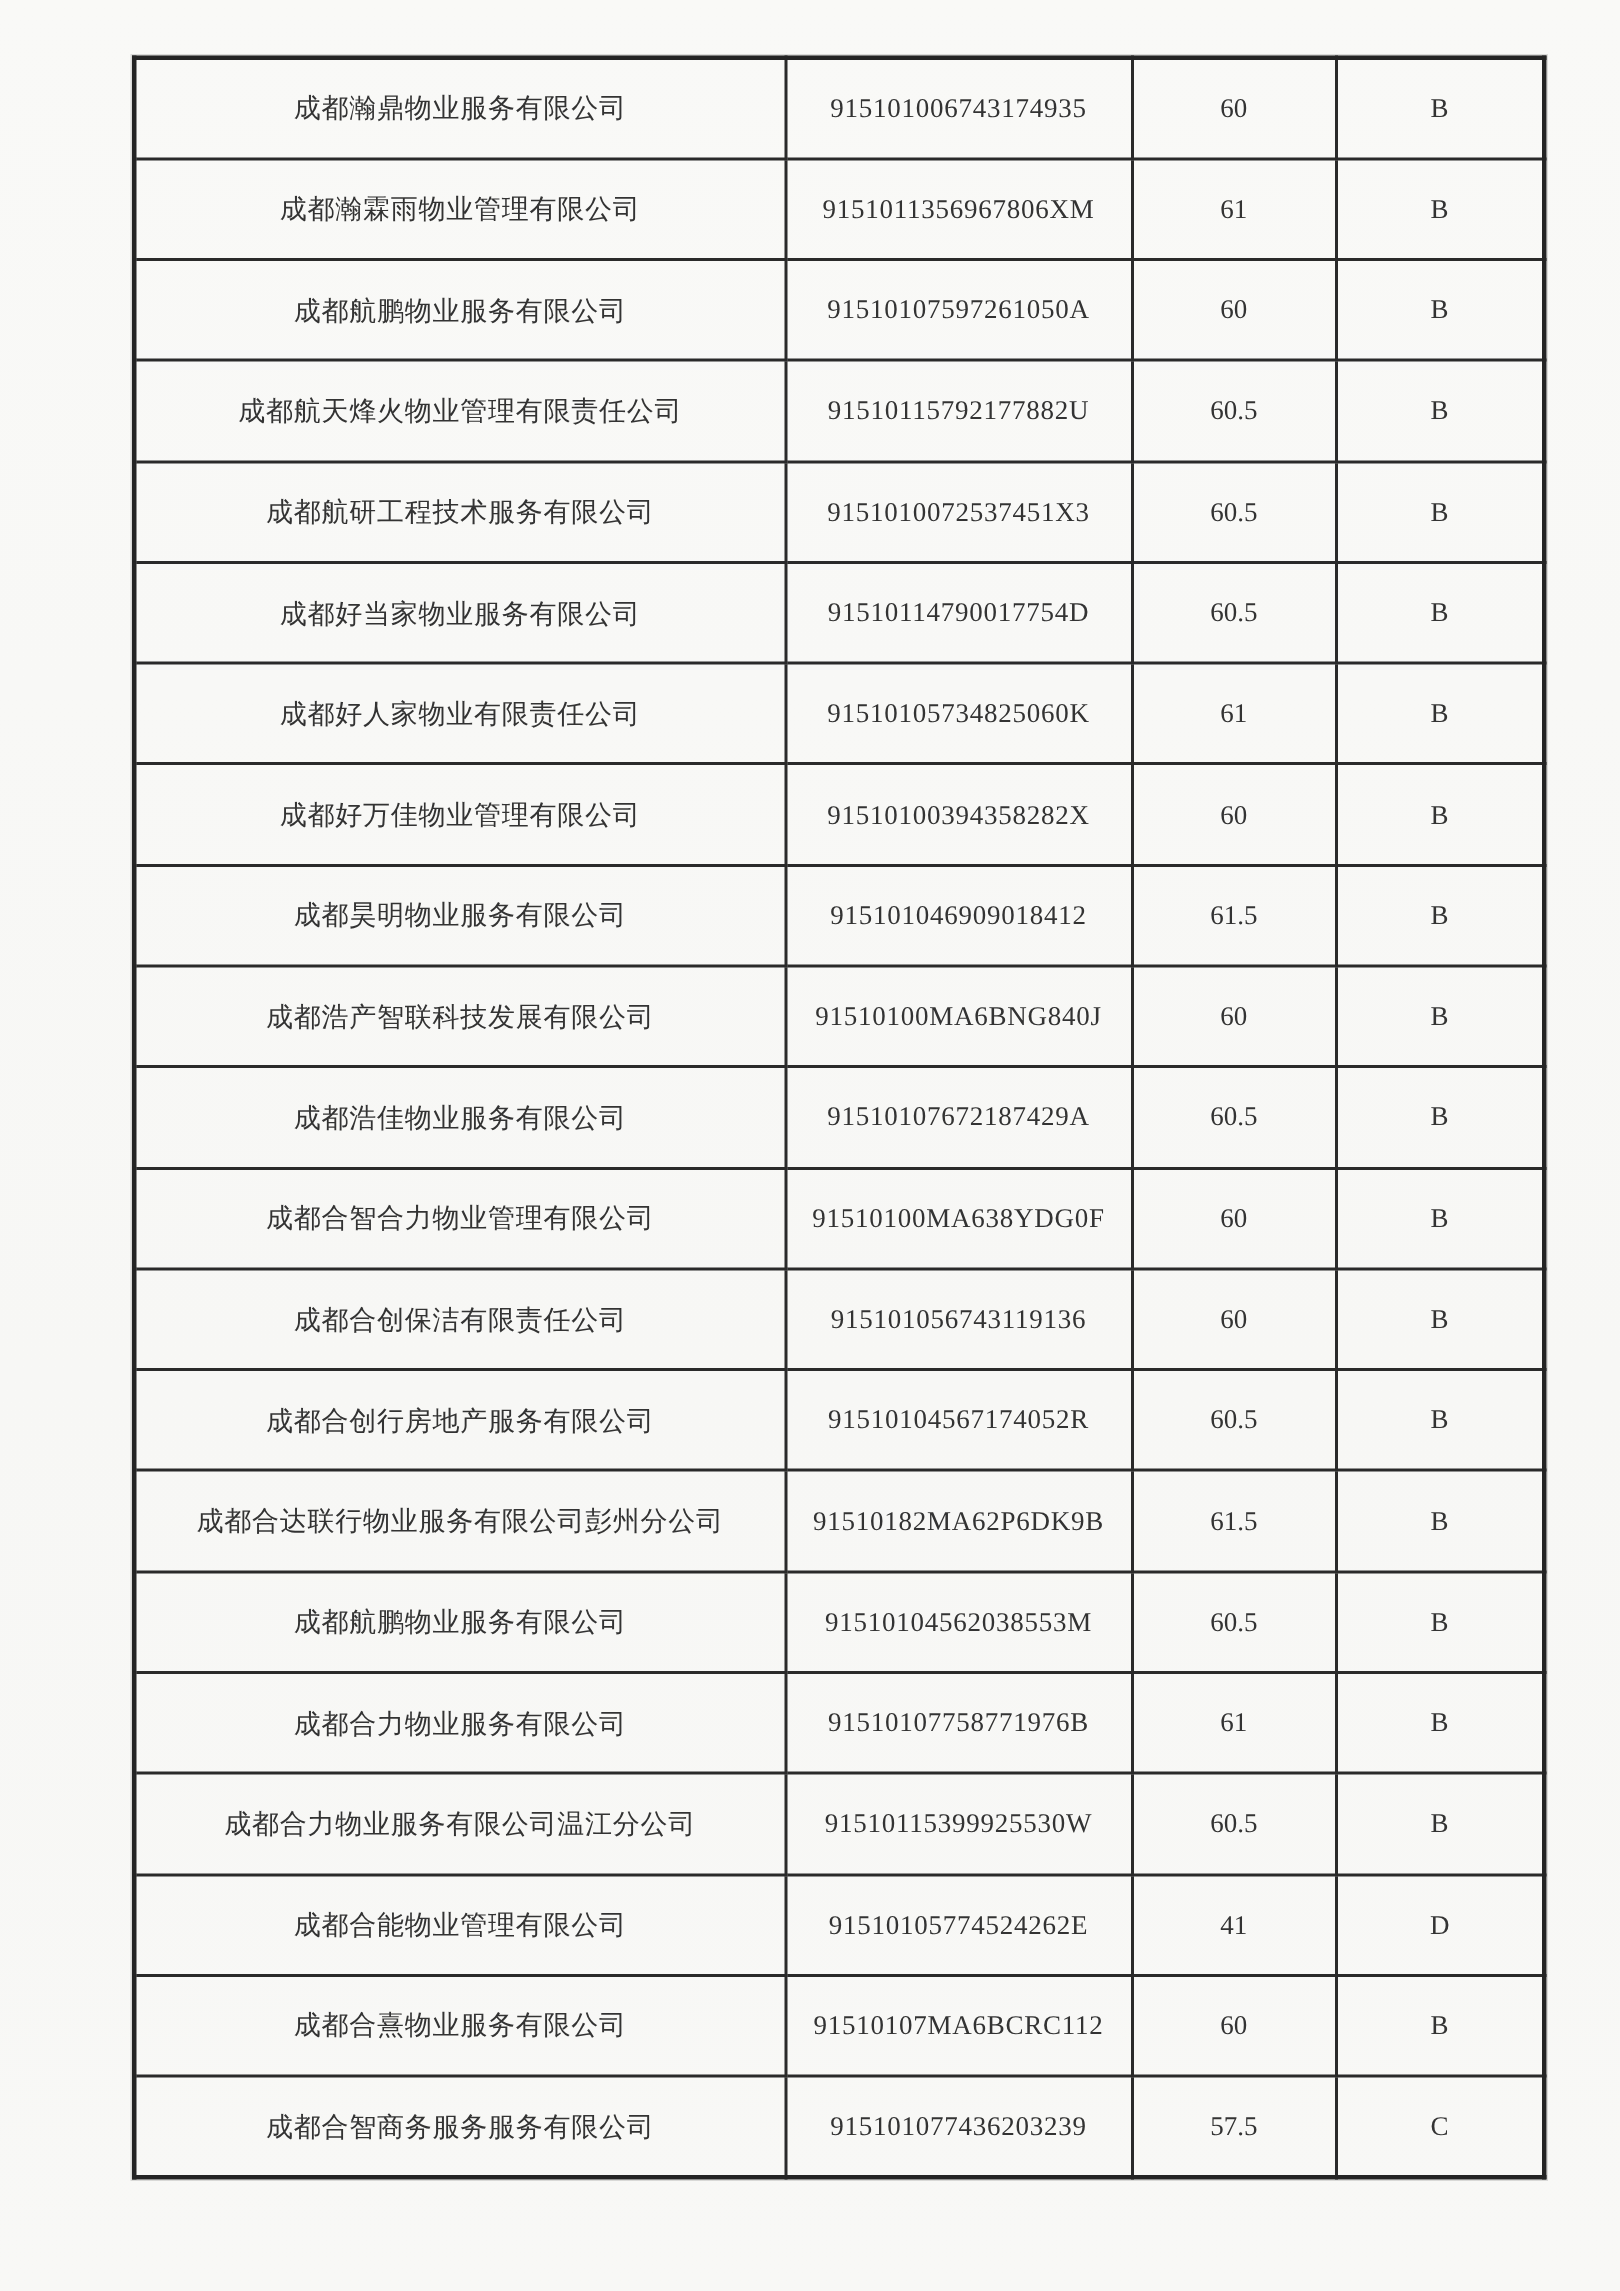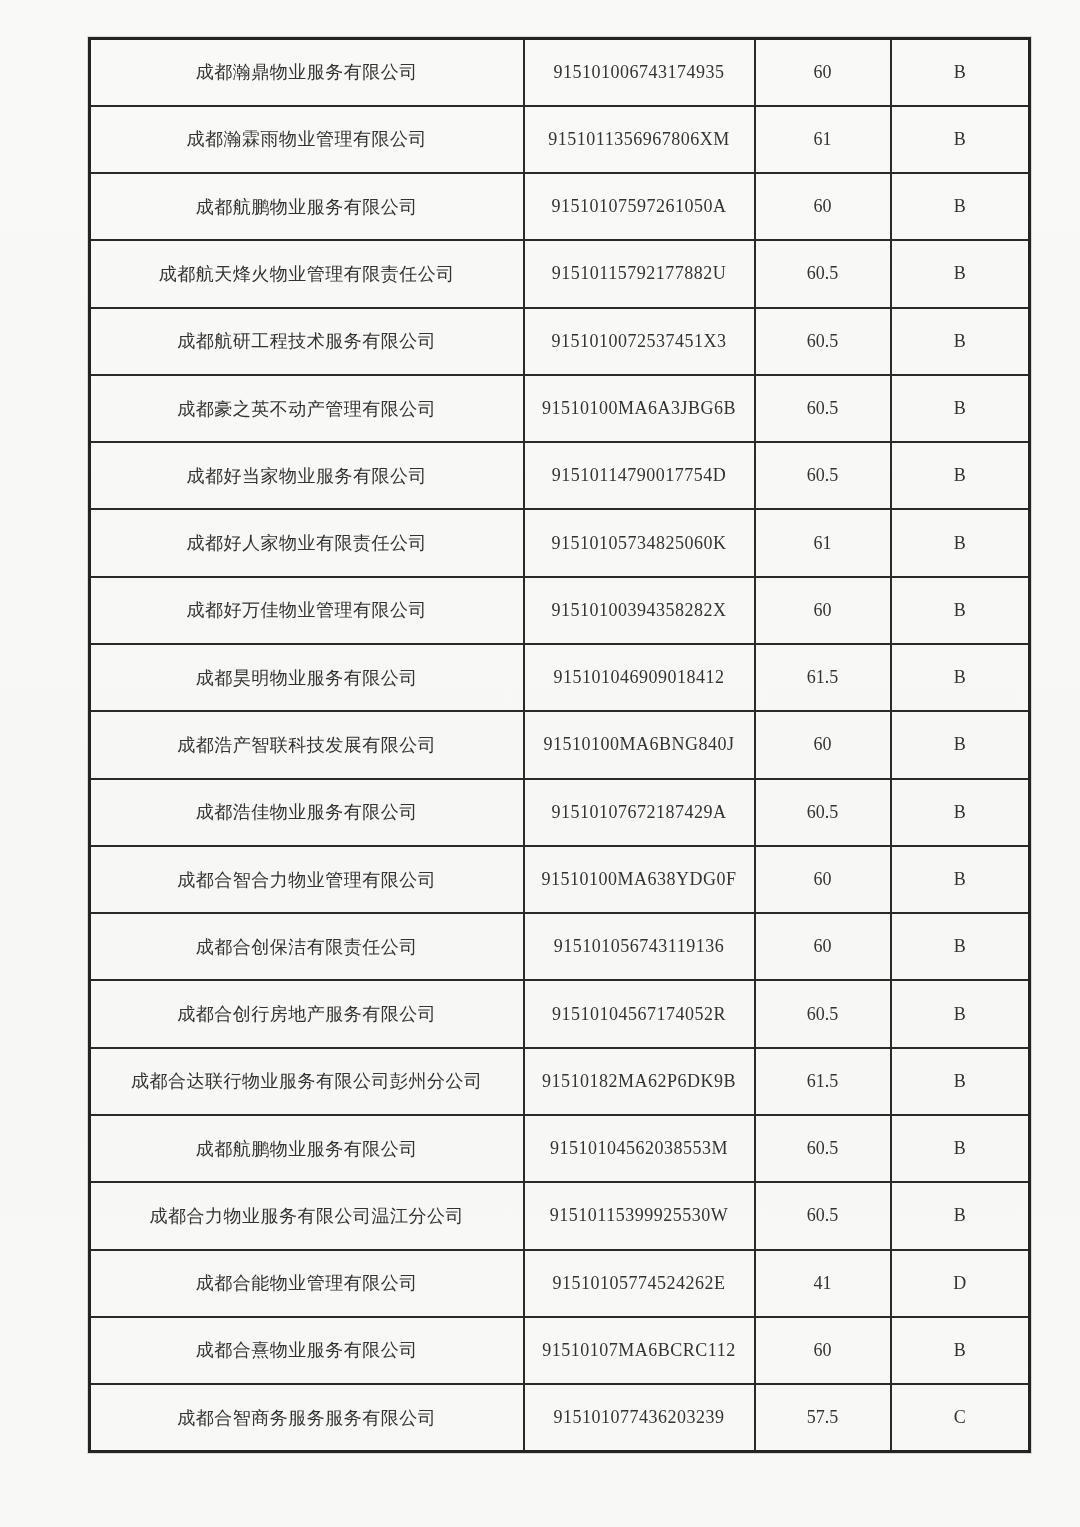--- a/index.html
+++ b/index.html
@@ -95,26 +95,20 @@
           <td class="score-cell">60.5</td>
           <td class="grade-cell">B</td>
         </tr>
         <tr>
           <td class="company-name-cell">成都航研工程技术服务有限公司</td>
           <td class="credit-code-cell">9151010072537451X3</td>
           <td class="score-cell">60.5</td>
           <td class="grade-cell">B</td>
         </tr>
         <tr>
-          <td class="company-name-cell">成都豪之英不动产管理有限公司</td>
-          <td class="credit-code-cell">91510100MA6A3JBG6B</td>
-          <td class="score-cell">60.5</td>
-          <td class="grade-cell">B</td>
-        </tr>
-        <tr>
           <td class="company-name-cell">成都好当家物业服务有限公司</td>
           <td class="credit-code-cell">91510114790017754D</td>
           <td class="score-cell">60.5</td>
           <td class="grade-cell">B</td>
         </tr>
         <tr>
           <td class="company-name-cell">成都好人家物业有限责任公司</td>
           <td class="credit-code-cell">91510105734825060K</td>
           <td class="score-cell">61</td>
           <td class="grade-cell">B</td>
@@ -164,20 +158,26 @@
         <tr>
           <td class="company-name-cell">成都合达联行物业服务有限公司彭州分公司</td>
           <td class="credit-code-cell">91510182MA62P6DK9B</td>
           <td class="score-cell">61.5</td>
           <td class="grade-cell">B</td>
         </tr>
         <tr>
           <td class="company-name-cell">成都航鹏物业服务有限公司</td>
           <td class="credit-code-cell">91510104562038553M</td>
           <td class="score-cell">60.5</td>
+          <td class="grade-cell">B</td>
+        </tr>
+        <tr>
+          <td class="company-name-cell">成都合力物业服务有限公司</td>
+          <td class="credit-code-cell">91510107758771976B</td>
+          <td class="score-cell">61</td>
           <td class="grade-cell">B</td>
         </tr>
         <tr>
           <td class="company-name-cell">成都合力物业服务有限公司温江分公司</td>
           <td class="credit-code-cell">91510115399925530W</td>
           <td class="score-cell">60.5</td>
           <td class="grade-cell">B</td>
         </tr>
         <tr>
           <td class="company-name-cell">成都合能物业管理有限公司</td>

